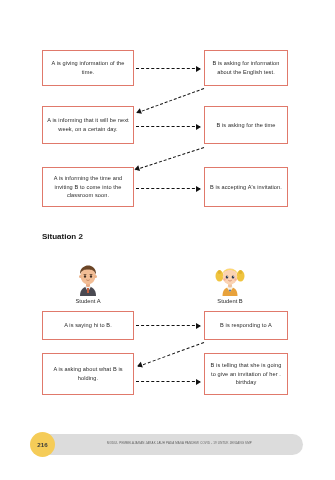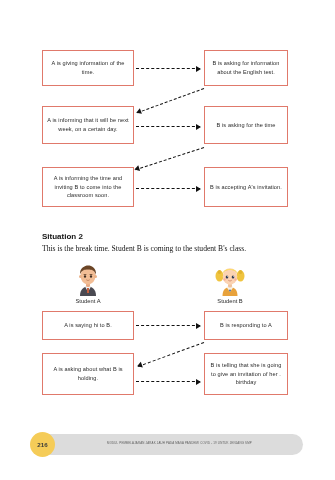--- a/index.html
+++ b/index.html
@@ -139,21 +139,20 @@
   <div class="dbox" style="left:42px; top:167px; width:92px; height:40px;">A is informing the time and inviting B to come into the classroom soon.</div>
 
   <div class="dbox" style="left:204px; top:167px; width:84px; height:40px;">B is accepting A's invitation.</div>
 
   <div class="harrow" style="left:136px; top:188px; width:64px;"></div>
 
   <div class="diag" style="left:204px; top:147px; width:72px; transform:rotate(162deg);"></div>
 
   <h3 class="sit-title" style="left:42px; top:232px;">Situation 2</h3>
 
-  <p class="sit-desc" style="left:42px; top:244px;">This is the break time. Student B is coming to the student B's class.</p>
 
   <div class="avatar-wrap" style="left:58px; top:262px;">
     <div class="avatar">
       <svg viewBox="0 0 60 68" width="30" height="34" aria-hidden="true">
 
         <path d="M14 68 C14 54 22 49 30 49 C38 49 46 54 46 68 Z" fill="#4a4a52"></path>
         <path d="M24 49 L30 60 L36 49 L33 47 L27 47 Z" fill="#f2f2f2"></path>
         <rect x="28" y="52" width="4" height="10" fill="#c6603f"></rect>
 
         <rect x="26" y="42" width="8" height="8" rx="3" fill="#e8ab84"></rect>

